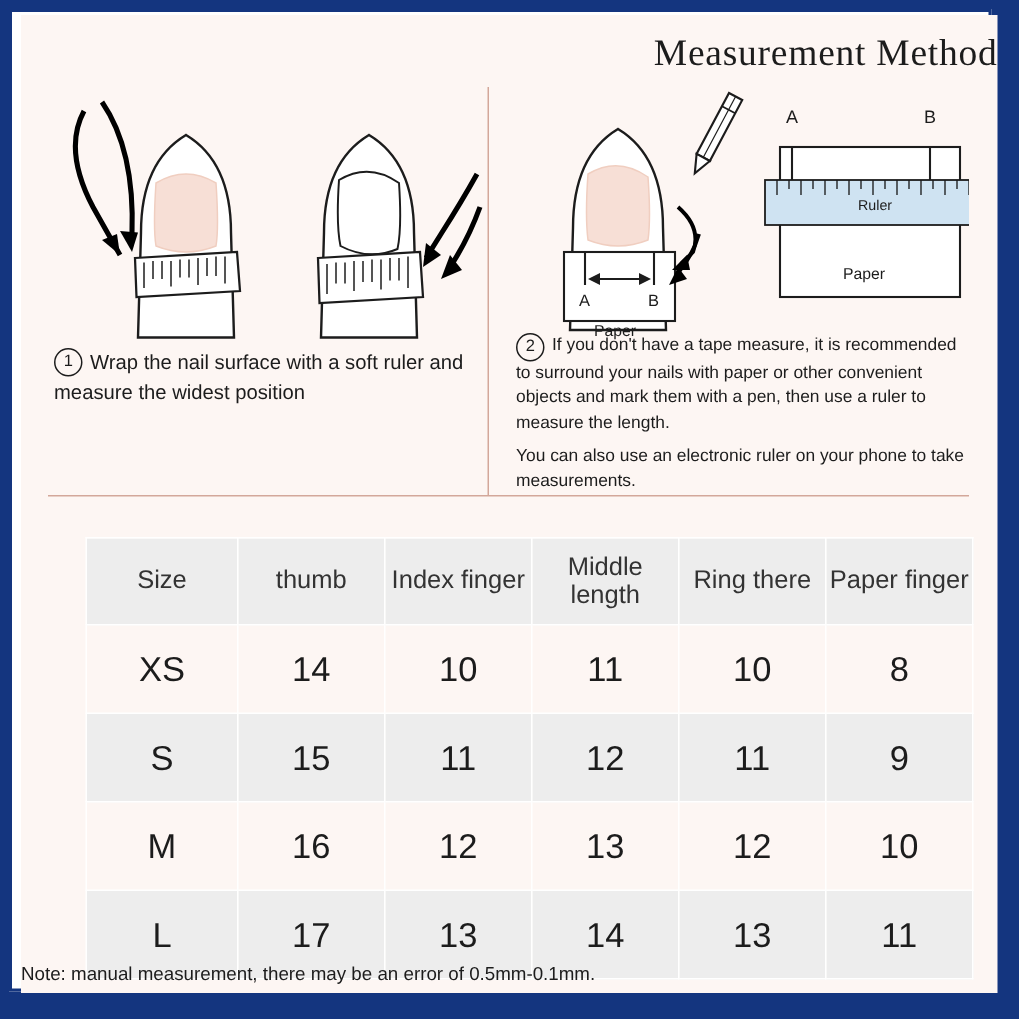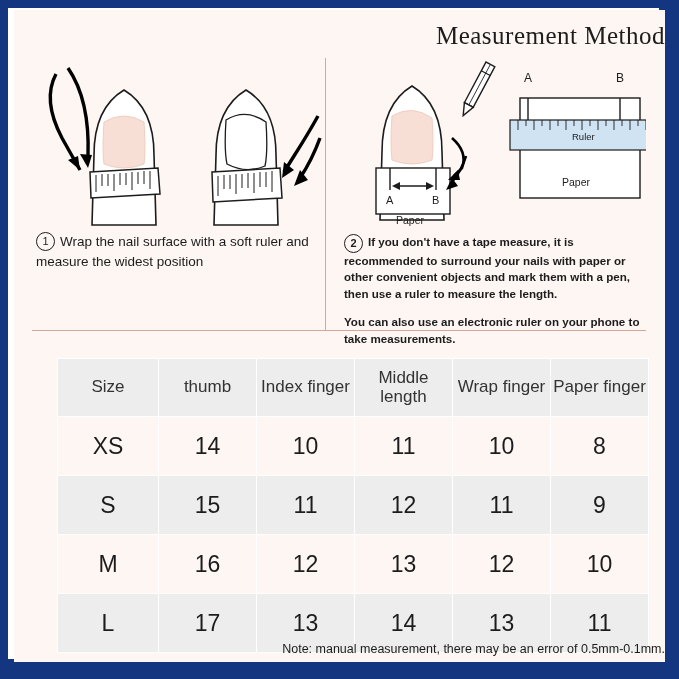--- a/index.html
+++ b/index.html
@@ -109,21 +109,21 @@
   }
   .step1-text {
     display: inline;
     margin-top: 44px;
   }
   .step2 {
     left: 330px; top: 212px; width: 300px;
     font-size: 11.6px;
     line-height: 1.42;
   }
-  .step2 p { margin: 12px 0 6px 0; font-weight: bold; }
+  .step2 p { margin: 0 0 6px 0; }
 
   
   table {
     position: absolute;
     left: 43px;
     top: 348px;
     border-collapse: collapse;
     width: 592px;
     table-layout: fixed;
   }
@@ -148,21 +148,21 @@
     background: #fdf6f3;
   }
   tbody tr.alt td {
     background: #ededed;
   }
   .note {
     position: absolute;
     left: 0;
     top: 632px;
     width: 651px;
-    text-align: right;
+    text-align: left;
     font-size: 12.5px;
     color: #1c1c1c;
   }
 </style>
 </head>
 <body>
 
 <div class="page">
   <div class="frame-outer"></div>
   <div class="frame-inner"></div>
@@ -303,21 +303,21 @@
       </p>
     </div>
 
     <table>
       <thead>
         <tr>
           <th>Size</th>
           <th>thumb</th>
           <th>Index finger</th>
           <th>Middle length</th>
-          <th>Wrap finger</th>
+          <th>Ring there</th>
           <th>Paper finger</th>
         </tr>
       </thead>
       <tbody>
         <tr>
           <td>XS</td>
           <td>14</td>
           <td>10</td>
           <td>11</td>
           <td>10</td>

